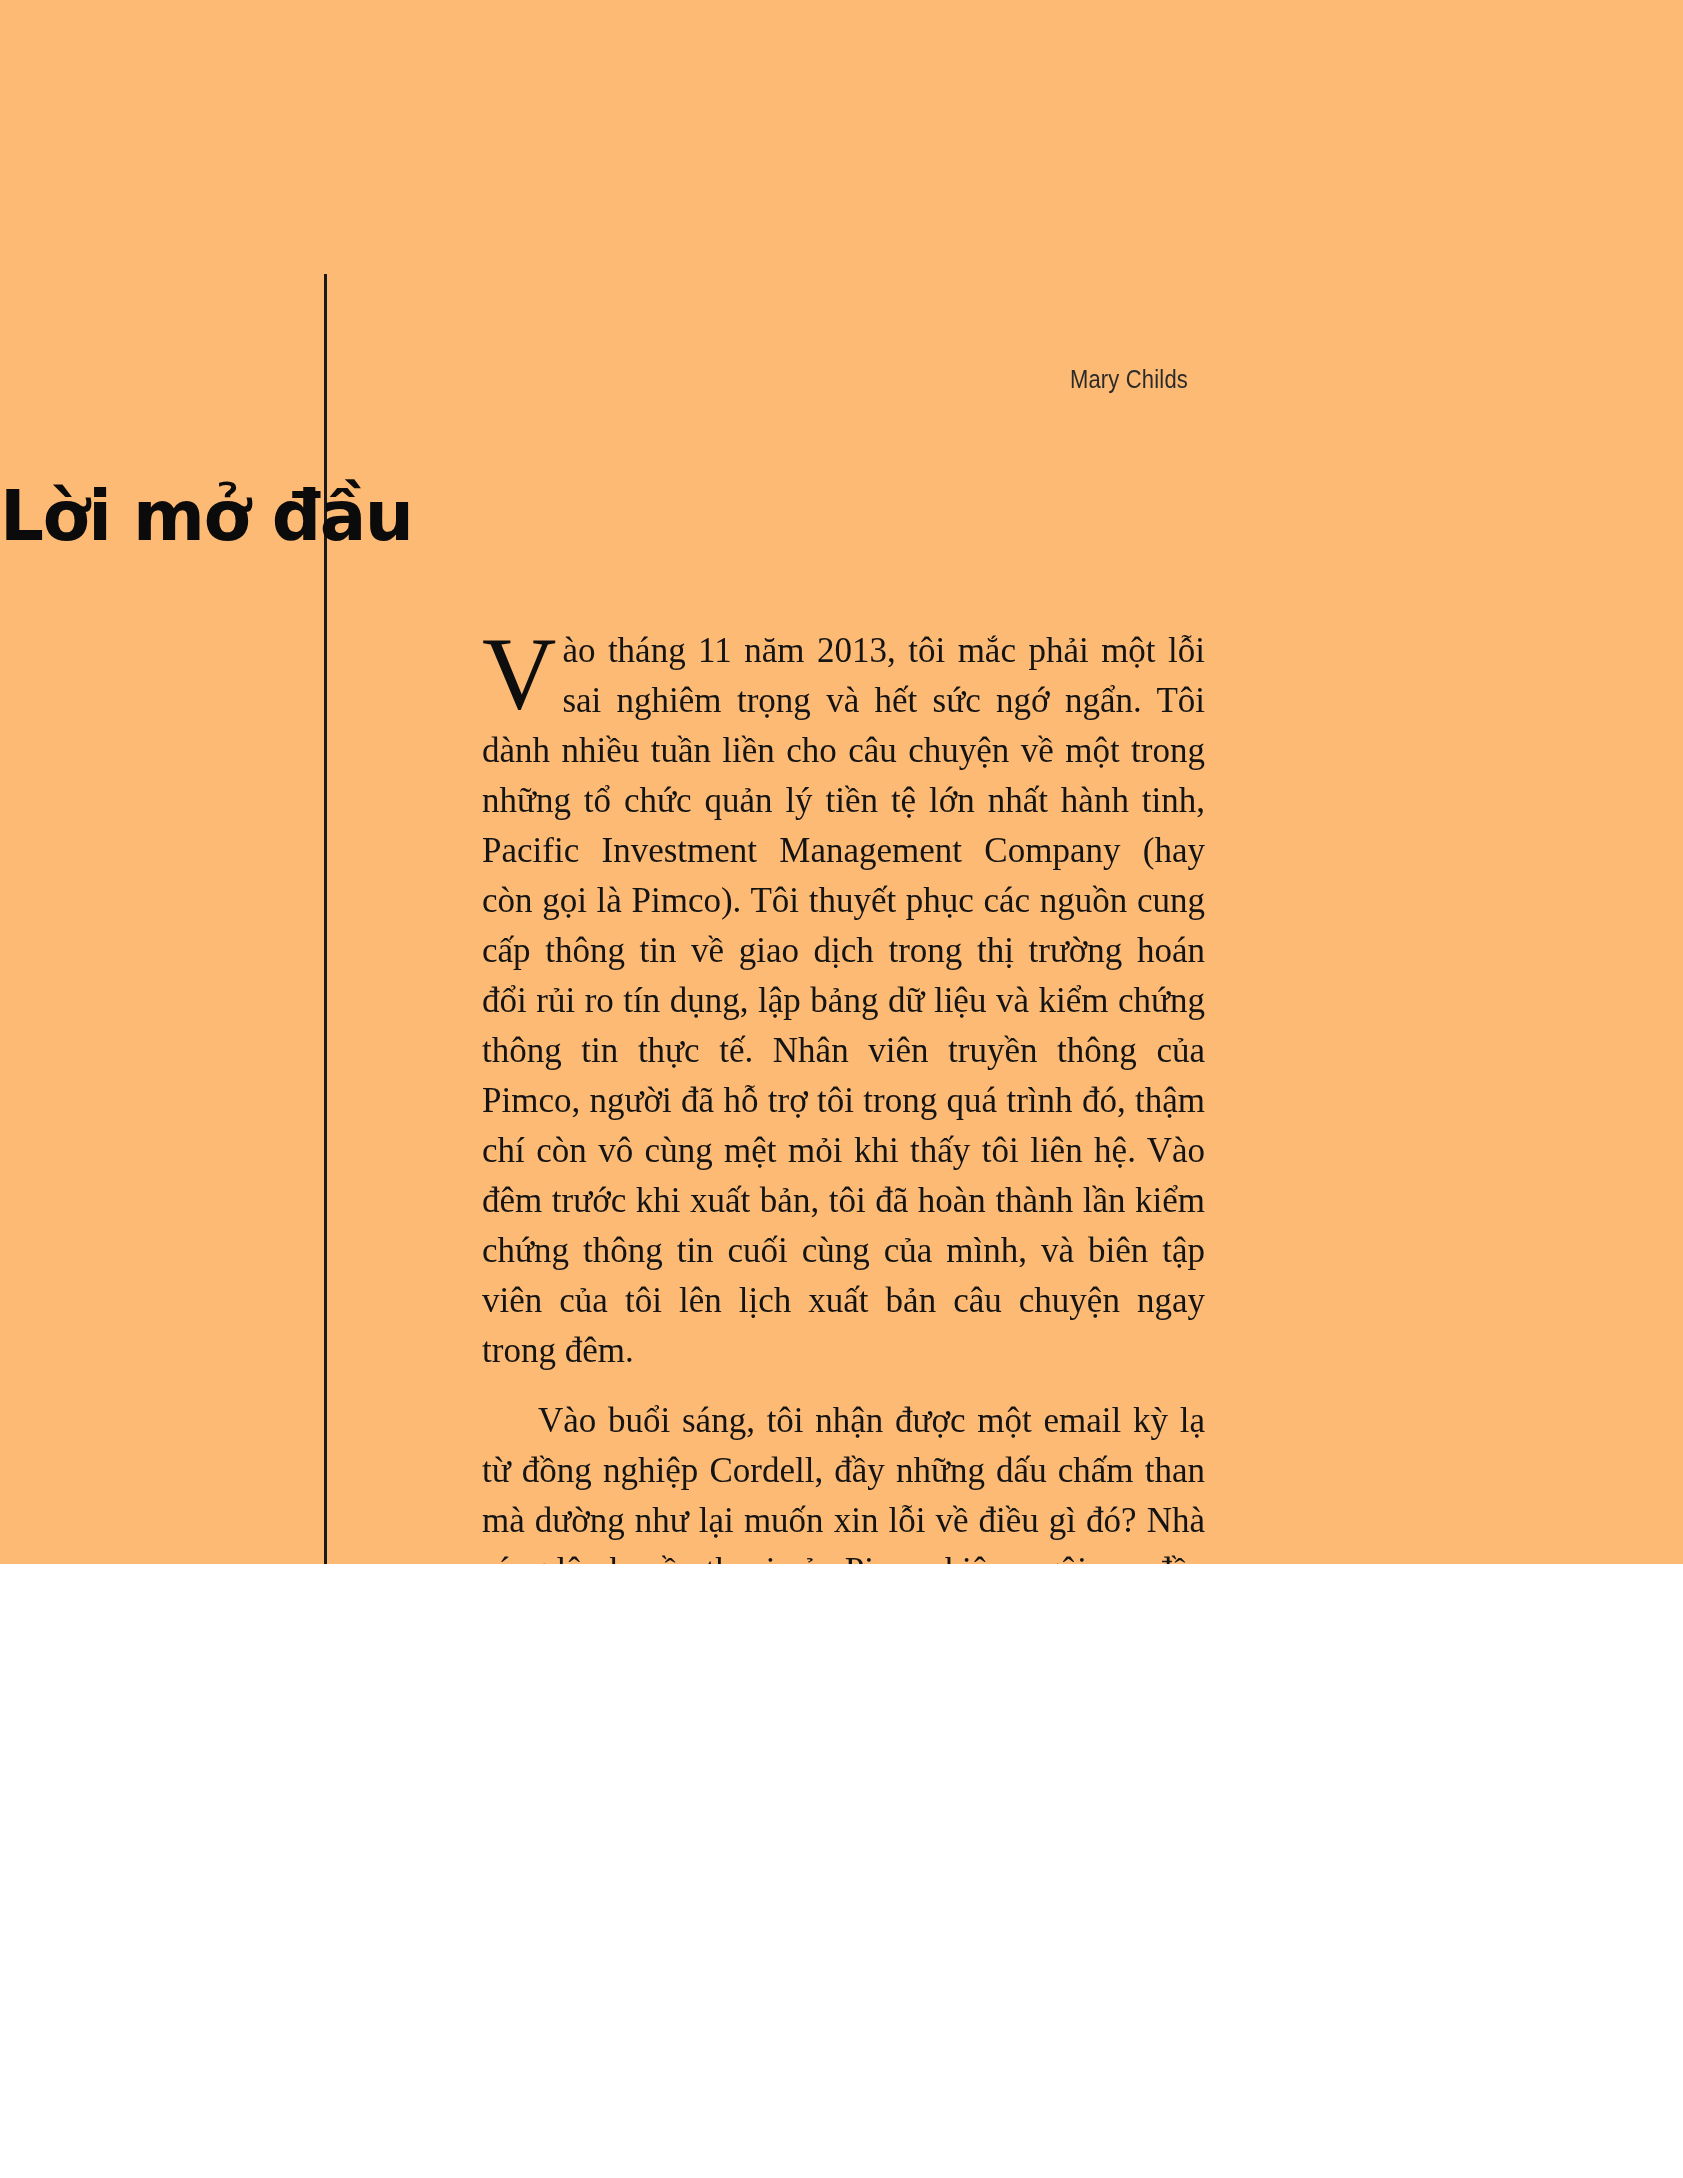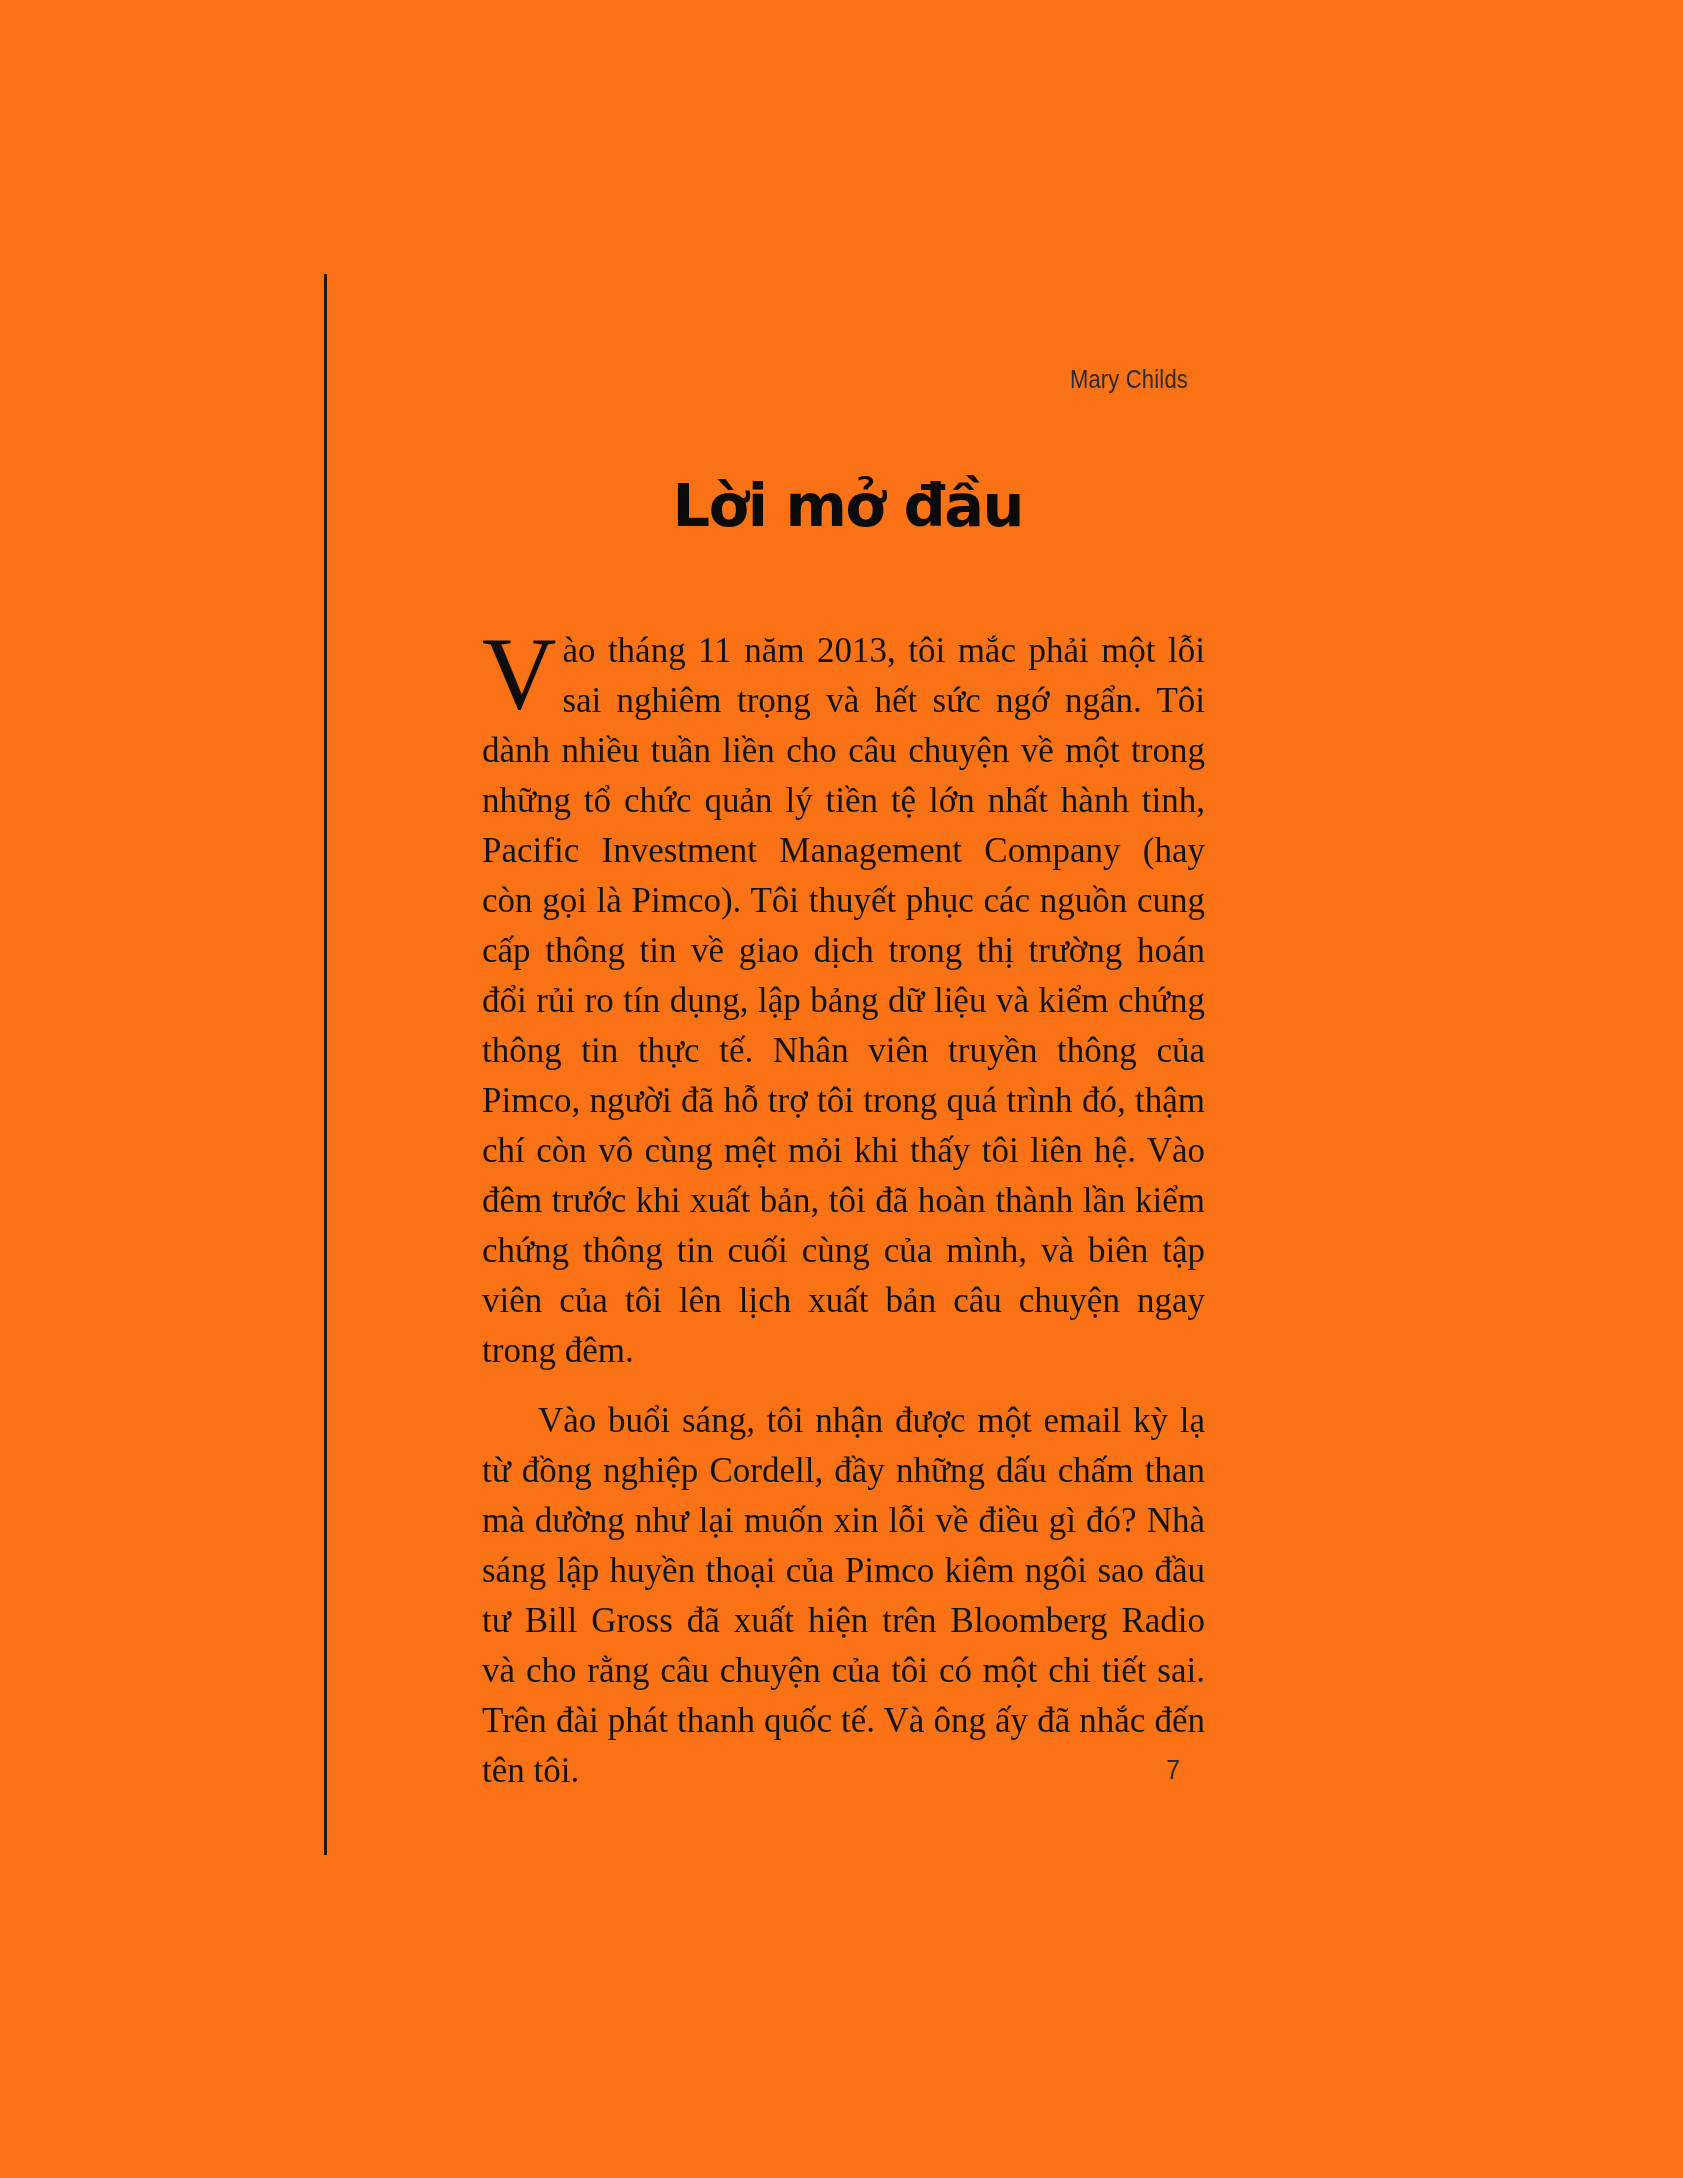--- a/index.html
+++ b/index.html
@@ -4,22 +4,22 @@
 <style>
   html, body {
     margin: 0;
     padding: 0;
     background: #ffffff;
   }
 
   .page {
     position: relative;
     width: 1683px;
-    height: 2178px;
-    background: #f97316;
+    height: 1564px;
+    background: #fdba74;
     overflow: hidden;
     font-family: "Liberation Serif", "DejaVu Serif", serif;
   }
 
   
   .margin-rule {
     position: absolute;
     left: 324px;
     top: 274px;
     width: 3px;
@@ -41,24 +41,24 @@
     transform: scaleX(0.88);
     transform-origin: 100% 50%;
   }
 
   
   .chapter-title {
     position: absolute;
     left: 0;
     top: 436px;
     width: 1023px;
-    text-align: right;
+    text-align: left;
     font-family: "DejaVu Sans", "Liberation Sans", sans-serif;
     font-weight: bold;
-    font-size: 59px;
+    font-size: 69px;
     line-height: 1.0;
     letter-spacing: -1.5px;
     color: #0b0b0b;
     transform: scaleX(1.0);
   }
 
   
   .textblock {
     position: absolute;
     left: 482px;

